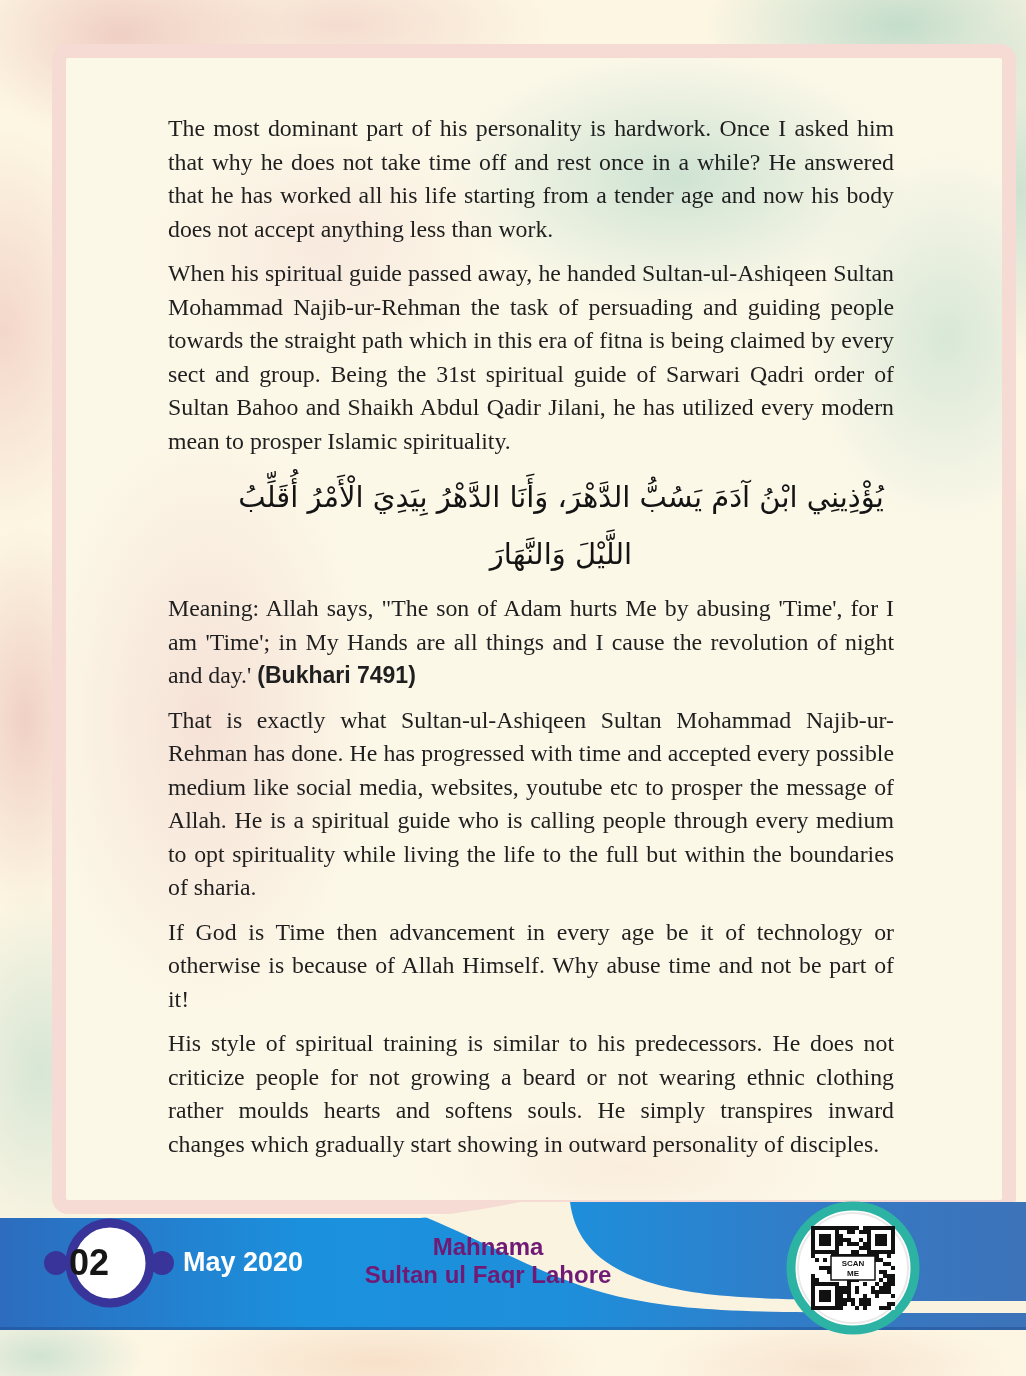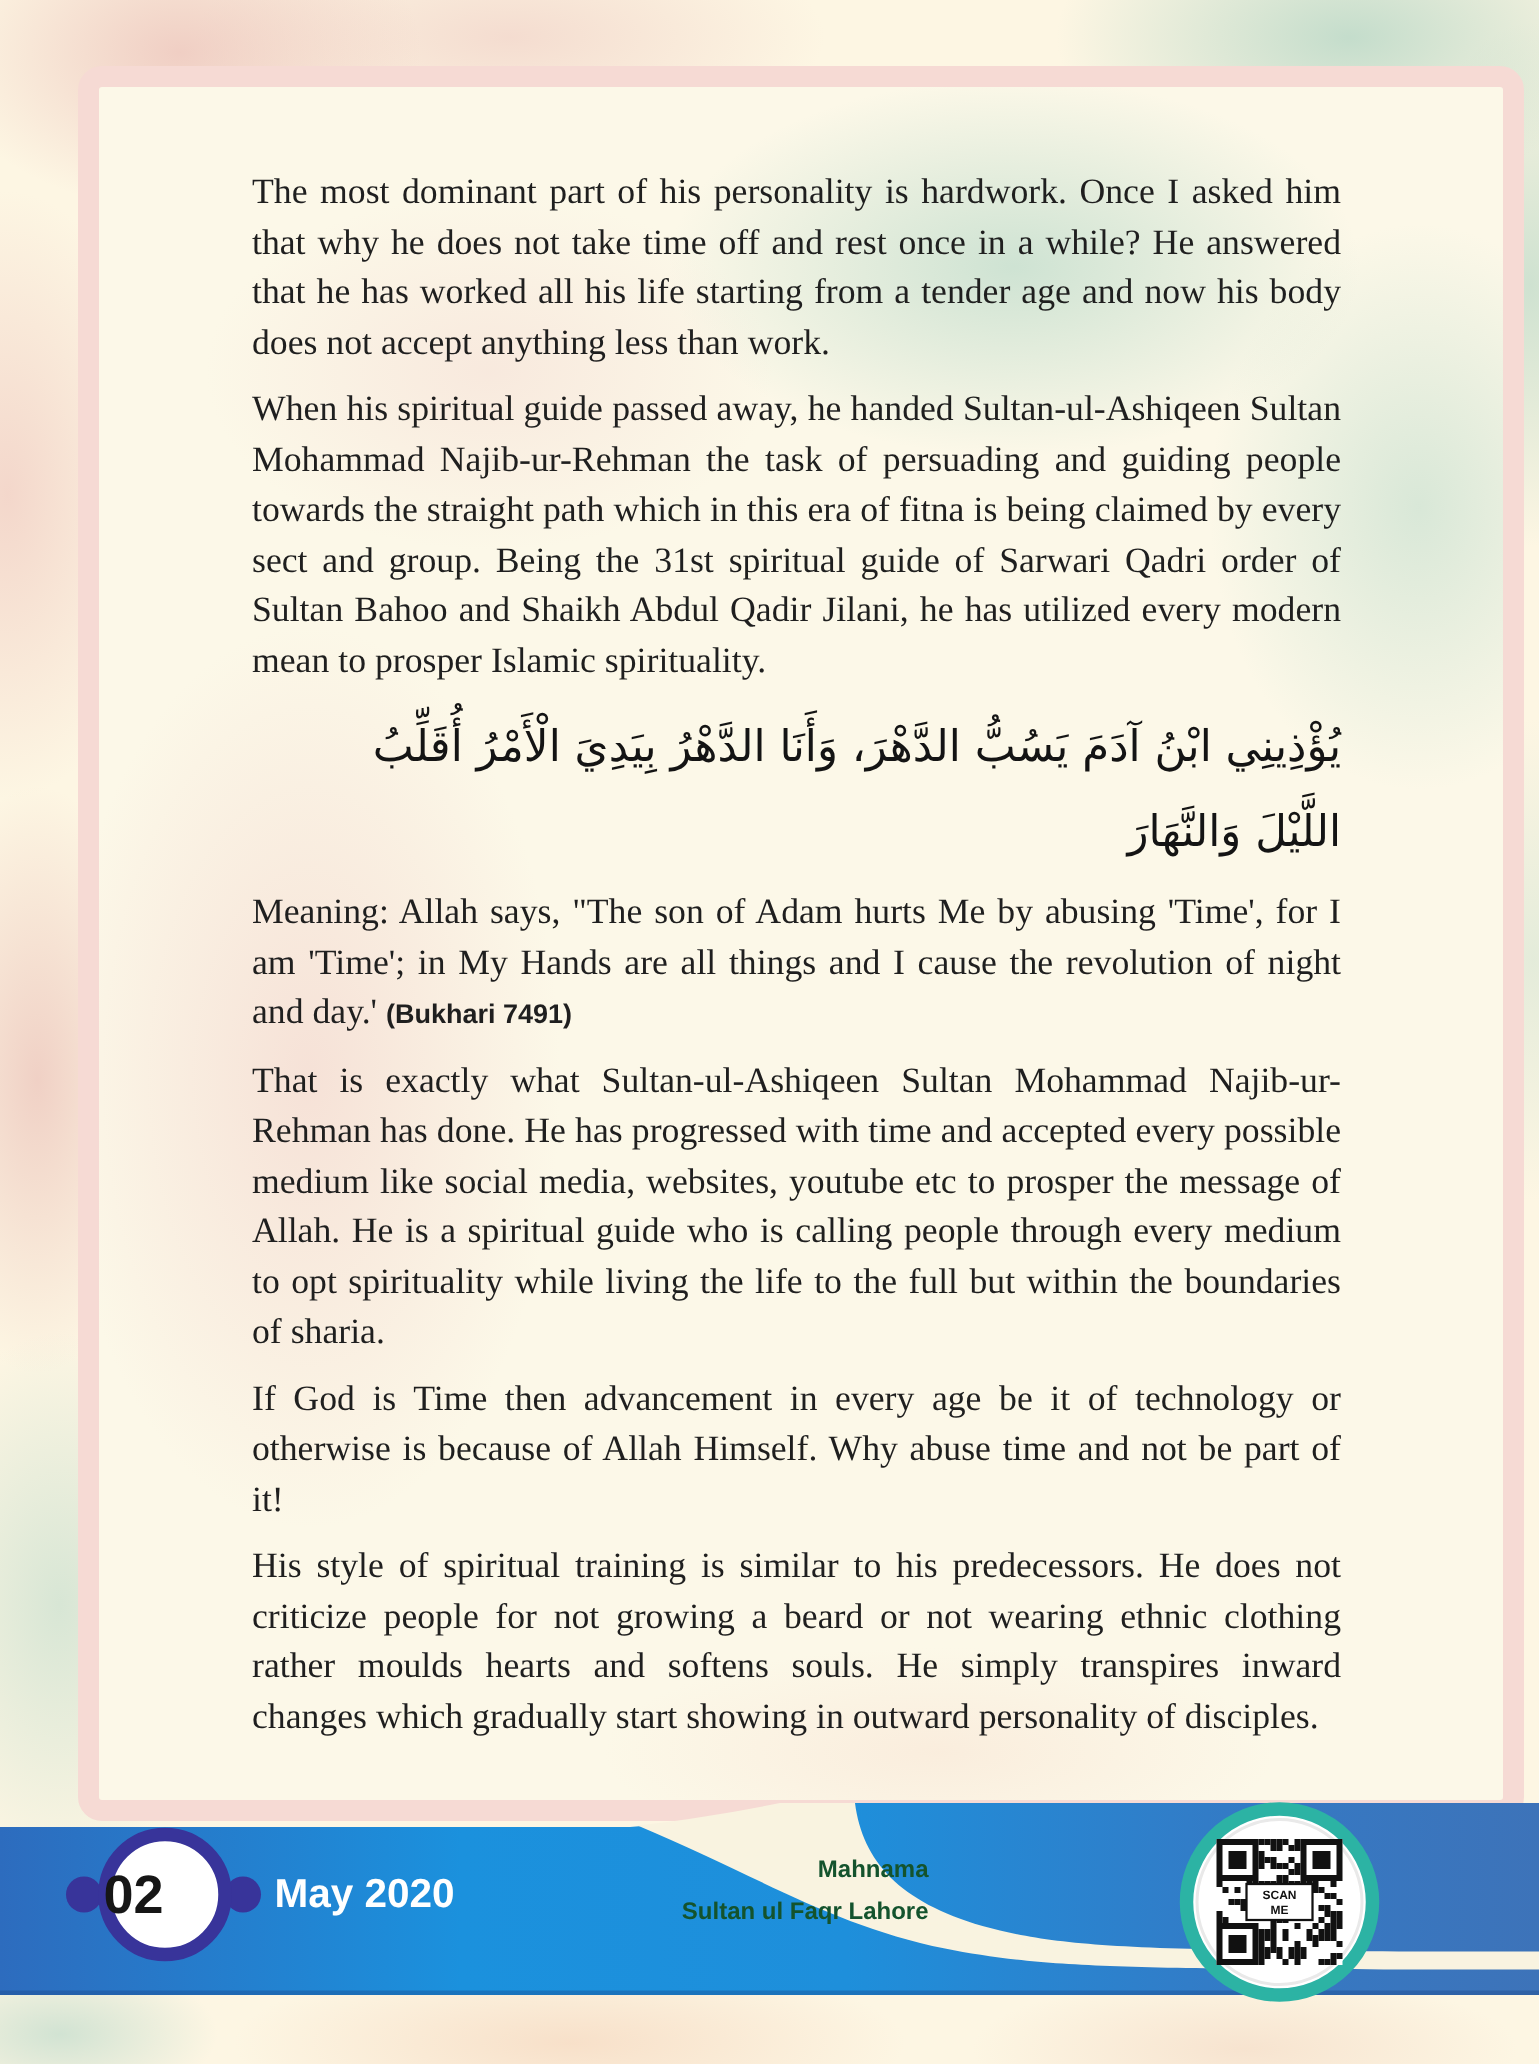--- a/index.html
+++ b/index.html
@@ -31,41 +31,41 @@
       radial-gradient(ellipse 270px 170px at 260px 190px, rgba(243,215,209,0.45), transparent 70%),
       radial-gradient(ellipse 320px 100px at 560px 1110px, rgba(246,217,201,0.35), transparent 70%);
     padding:54px 108px 0 102px;
   }
   .para{
     margin:0 0 11px 0;
     font-size:23.8px;line-height:33.5px;color:#1f1f1f;
     text-align:justify;
   }
   .arabic{
-    direction:rtl;
+    direction:rtl;text-align:center;
     font-family:"DejaVu Sans",sans-serif;
     font-size:29px;line-height:1.95;color:#141414;
     margin:2px 0 10px 60px;
   }
   .ref{
     font-family:"Liberation Sans",sans-serif;
-    font-weight:bold;font-size:18px;
+    font-weight:bold;font-size:23px;
   }
   .footer-svg{position:absolute;left:0;top:1196px;width:1026px;height:180px;}
   .pnum{
     position:absolute;left:69px;top:1242px;width:84px;text-align:left;
     font-family:"Liberation Sans",sans-serif;font-weight:700;font-size:36px;color:#161616;
   }
   .fdate{
     position:absolute;left:183px;top:1247px;
     font-family:"Liberation Sans",sans-serif;font-weight:700;font-size:27px;color:#ffffff;
   }
   .mag{
-    position:absolute;left:357px;top:1233px;width:262px;text-align:right;
-    font-family:"Liberation Sans",sans-serif;font-weight:700;font-size:16px;line-height:28px;color:#14532d;
+    position:absolute;left:357px;top:1233px;width:262px;text-align:center;
+    font-family:"Liberation Sans",sans-serif;font-weight:700;font-size:24px;line-height:28px;color:#701a75;
   }
 </style>
 </head>
 <body>
 
 <div class="panel">
   <p class="para">The most dominant part of his personality is hardwork. Once I asked him that why he does not take time off and rest once in a while? He answered that he has worked all his life starting from a tender age and now his body does not accept anything less than work.</p>
   <p class="para">When his spiritual guide passed away, he handed Sultan-ul-Ashiqeen Sultan Mohammad Najib-ur-Rehman the task of persuading and guiding people towards the straight path which in this era of fitna is being claimed by every sect and group. Being the 31st spiritual guide of Sarwari Qadri order of Sultan Bahoo and Shaikh Abdul Qadir Jilani, he has utilized every modern mean to prosper Islamic spirituality.</p>
   <div class="arabic">يُؤْذِينِي ابْنُ آدَمَ يَسُبُّ الدَّهْرَ، وَأَنَا الدَّهْرُ بِيَدِيَ الْأَمْرُ أُقَلِّبُ اللَّيْلَ وَالنَّهَارَ</div>
   <p class="para"><span>Meaning: Allah says, "The son of Adam hurts Me by abusing 'Time', for I am 'Time'; in My Hands are all things and I cause the revolution of night and day.'</span> <span class="ref">(Bukhari 7491)</span></p>

